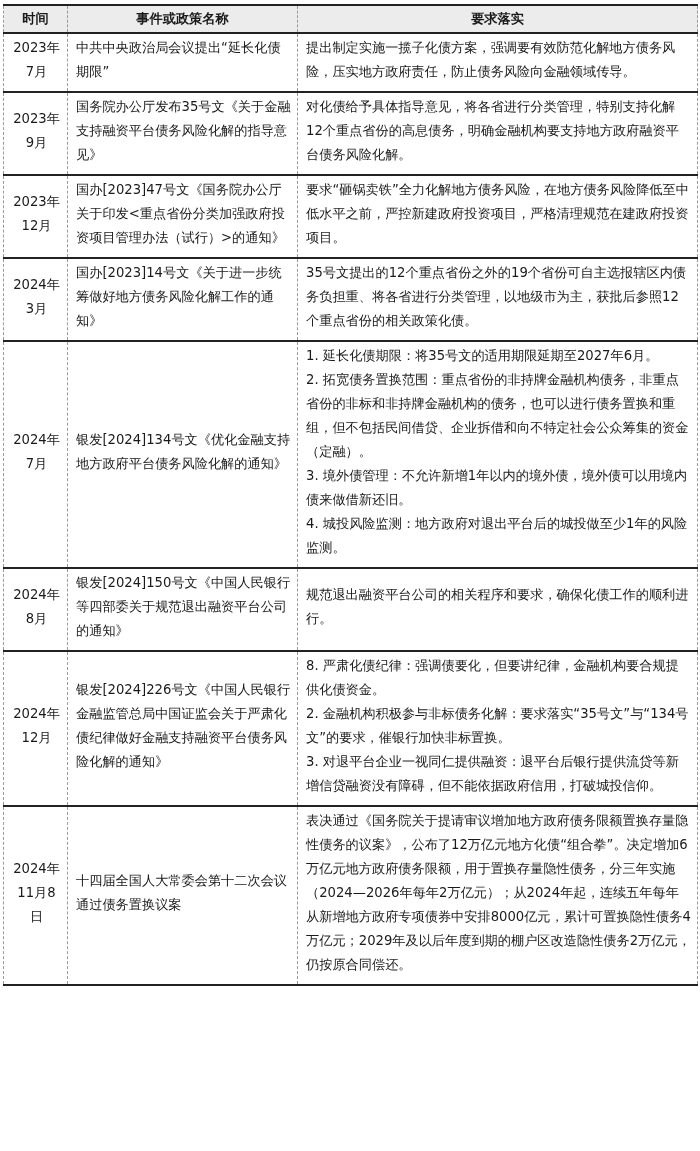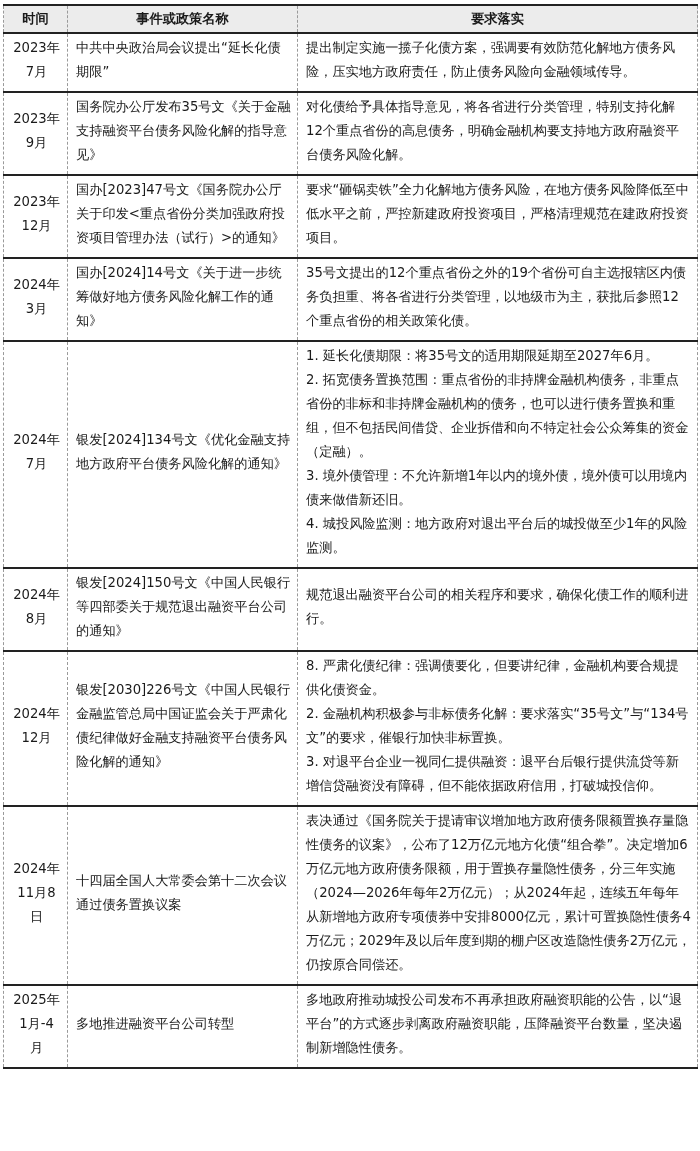--- a/index.html
+++ b/index.html
@@ -73,21 +73,21 @@
         <td class="name">国办[2023]47号文《国务院办公厅关于印发&lt;重点省份分类加强政府投资项目管理办法（试行）&gt;的通知》</td>
         <td class="desc">
           <span class="line">要求“砸锅卖铁”全力化解地方债务风险，在地方债务风险降低至中低水平之前，严控新建政府投资项目，严格清理规范在建政府投资项目。</span>
         </td>
       </tr>
       <tr>
         <td class="time">
           <span class="line">2024年</span>
           <span class="line">3月</span>
         </td>
-        <td class="name">国办[2024]14号文《关于进一步统筹做好地方债务风险化解工作的通知》</td>
+        <td class="name">国办[2023]14号文《关于进一步统筹做好地方债务风险化解工作的通知》</td>
         <td class="desc">
           <span class="line">35号文提出的12个重点省份之外的19个省份可自主选报辖区内债务负担重、将各省进行分类管理，以地级市为主，获批后参照12个重点省份的相关政策化债。</span>
         </td>
       </tr>
       <tr>
         <td class="time">
           <span class="line">2024年</span>
           <span class="line">7月</span>
         </td>
         <td class="name">银发[2024]134号文《优化金融支持地方政府平台债务风险化解的通知》</td>
@@ -106,43 +106,32 @@
         <td class="name">银发[2024]150号文《中国人民银行等四部委关于规范退出融资平台公司的通知》</td>
         <td class="desc">
           <span class="line">规范退出融资平台公司的相关程序和要求，确保化债工作的顺利进行。</span>
         </td>
       </tr>
       <tr>
         <td class="time">
           <span class="line">2024年</span>
           <span class="line">12月</span>
         </td>
-        <td class="name">银发[2030]226号文《中国人民银行金融监管总局中国证监会关于严肃化债纪律做好金融支持融资平台债务风险化解的通知》</td>
+        <td class="name">银发[2024]226号文《中国人民银行金融监管总局中国证监会关于严肃化债纪律做好金融支持融资平台债务风险化解的通知》</td>
         <td class="desc">
           <span class="line">8. 严肃化债纪律：强调债要化，但要讲纪律，金融机构要合规提供化债资金。</span>
           <span class="line">2. 金融机构积极参与非标债务化解：要求落实“35号文”与“134号文”的要求，催银行加快非标置换。</span>
           <span class="line">3. 对退平台企业一视同仁提供融资：退平台后银行提供流贷等新增信贷融资没有障碍，但不能依据政府信用，打破城投信仰。</span>
         </td>
       </tr>
       <tr>
         <td class="time">
           <span class="line">2024年</span>
           <span class="line">11月8</span>
           <span class="line">日</span>
         </td>
         <td class="name">十四届全国人大常委会第十二次会议通过债务置换议案</td>
         <td class="desc">
           <span class="line">表决通过《国务院关于提请审议增加地方政府债务限额置换存量隐性债务的议案》，公布了12万亿元地方化债“组合拳”。决定增加6万亿元地方政府债务限额，用于置换存量隐性债务，分三年实施（2024—2026年每年2万亿元）；从2024年起，连续五年每年从新增地方政府专项债券中安排8000亿元，累计可置换隐性债务4万亿元；2029年及以后年度到期的棚户区改造隐性债务2万亿元，仍按原合同偿还。</span>
         </td>
       </tr>
-      <tr>
-        <td class="time">
-          <span class="line">2025年</span>
-          <span class="line">1月-4</span>
-          <span class="line">月</span>
-        </td>
-        <td class="name">多地推进融资平台公司转型</td>
-        <td class="desc">
-          <span class="line">多地政府推动城投公司发布不再承担政府融资职能的公告，以“退平台”的方式逐步剥离政府融资职能，压降融资平台数量，坚决遏制新增隐性债务。</span>
-        </td>
-      </tr>
     </tbody>
 </table>
 
 </body></html>

